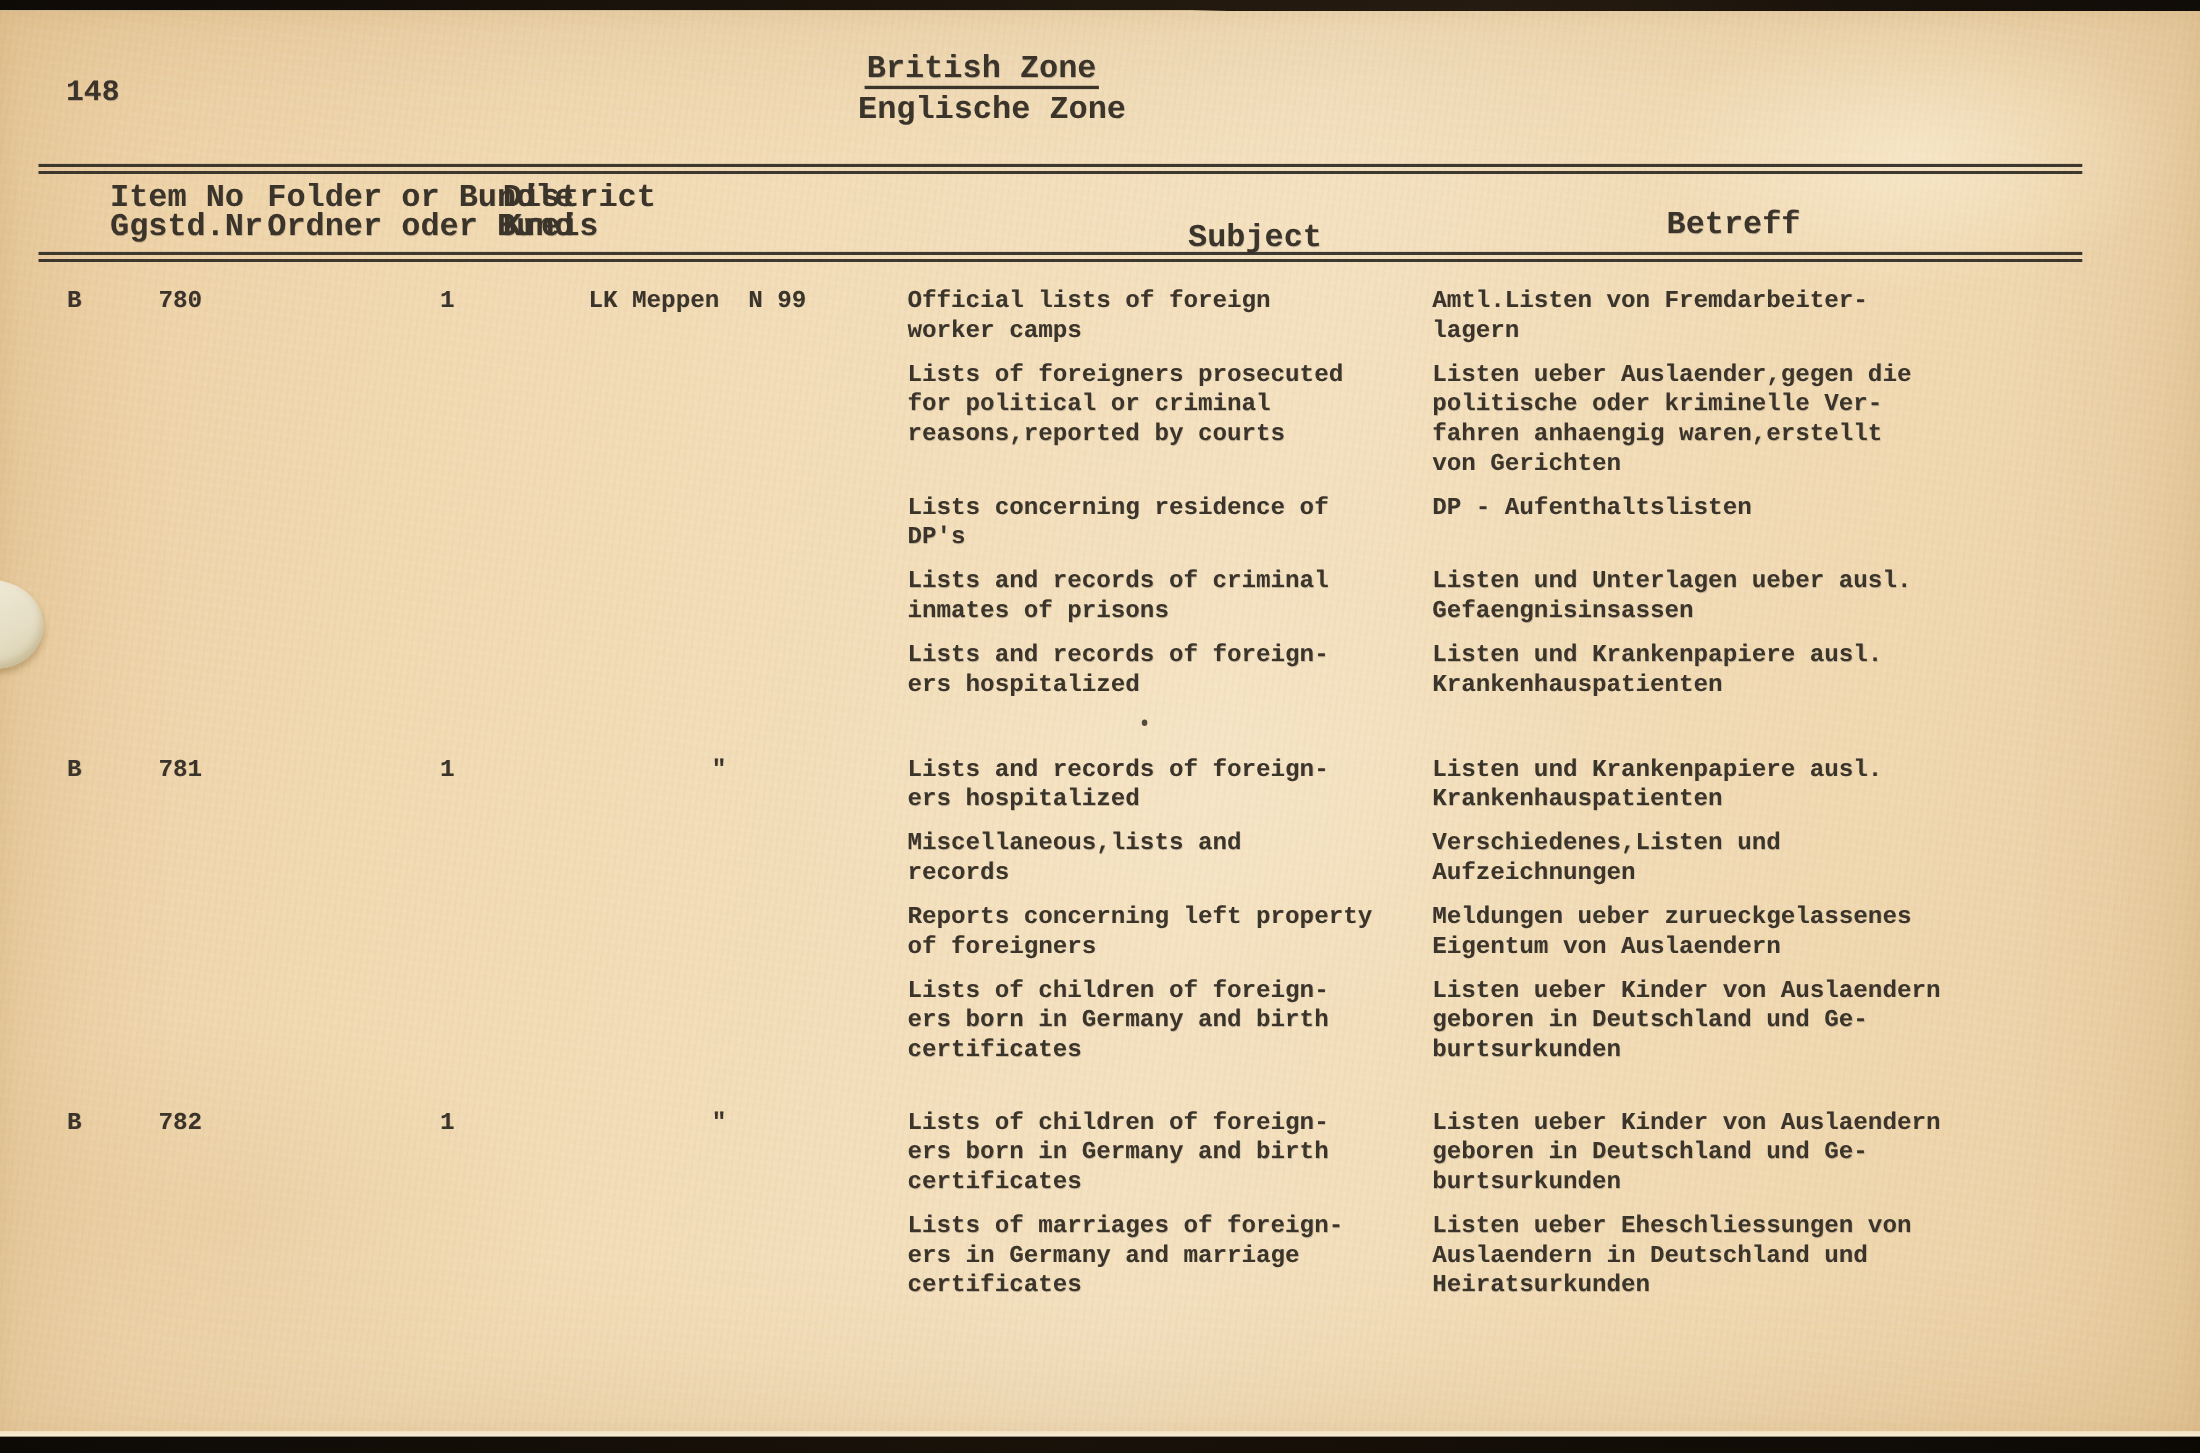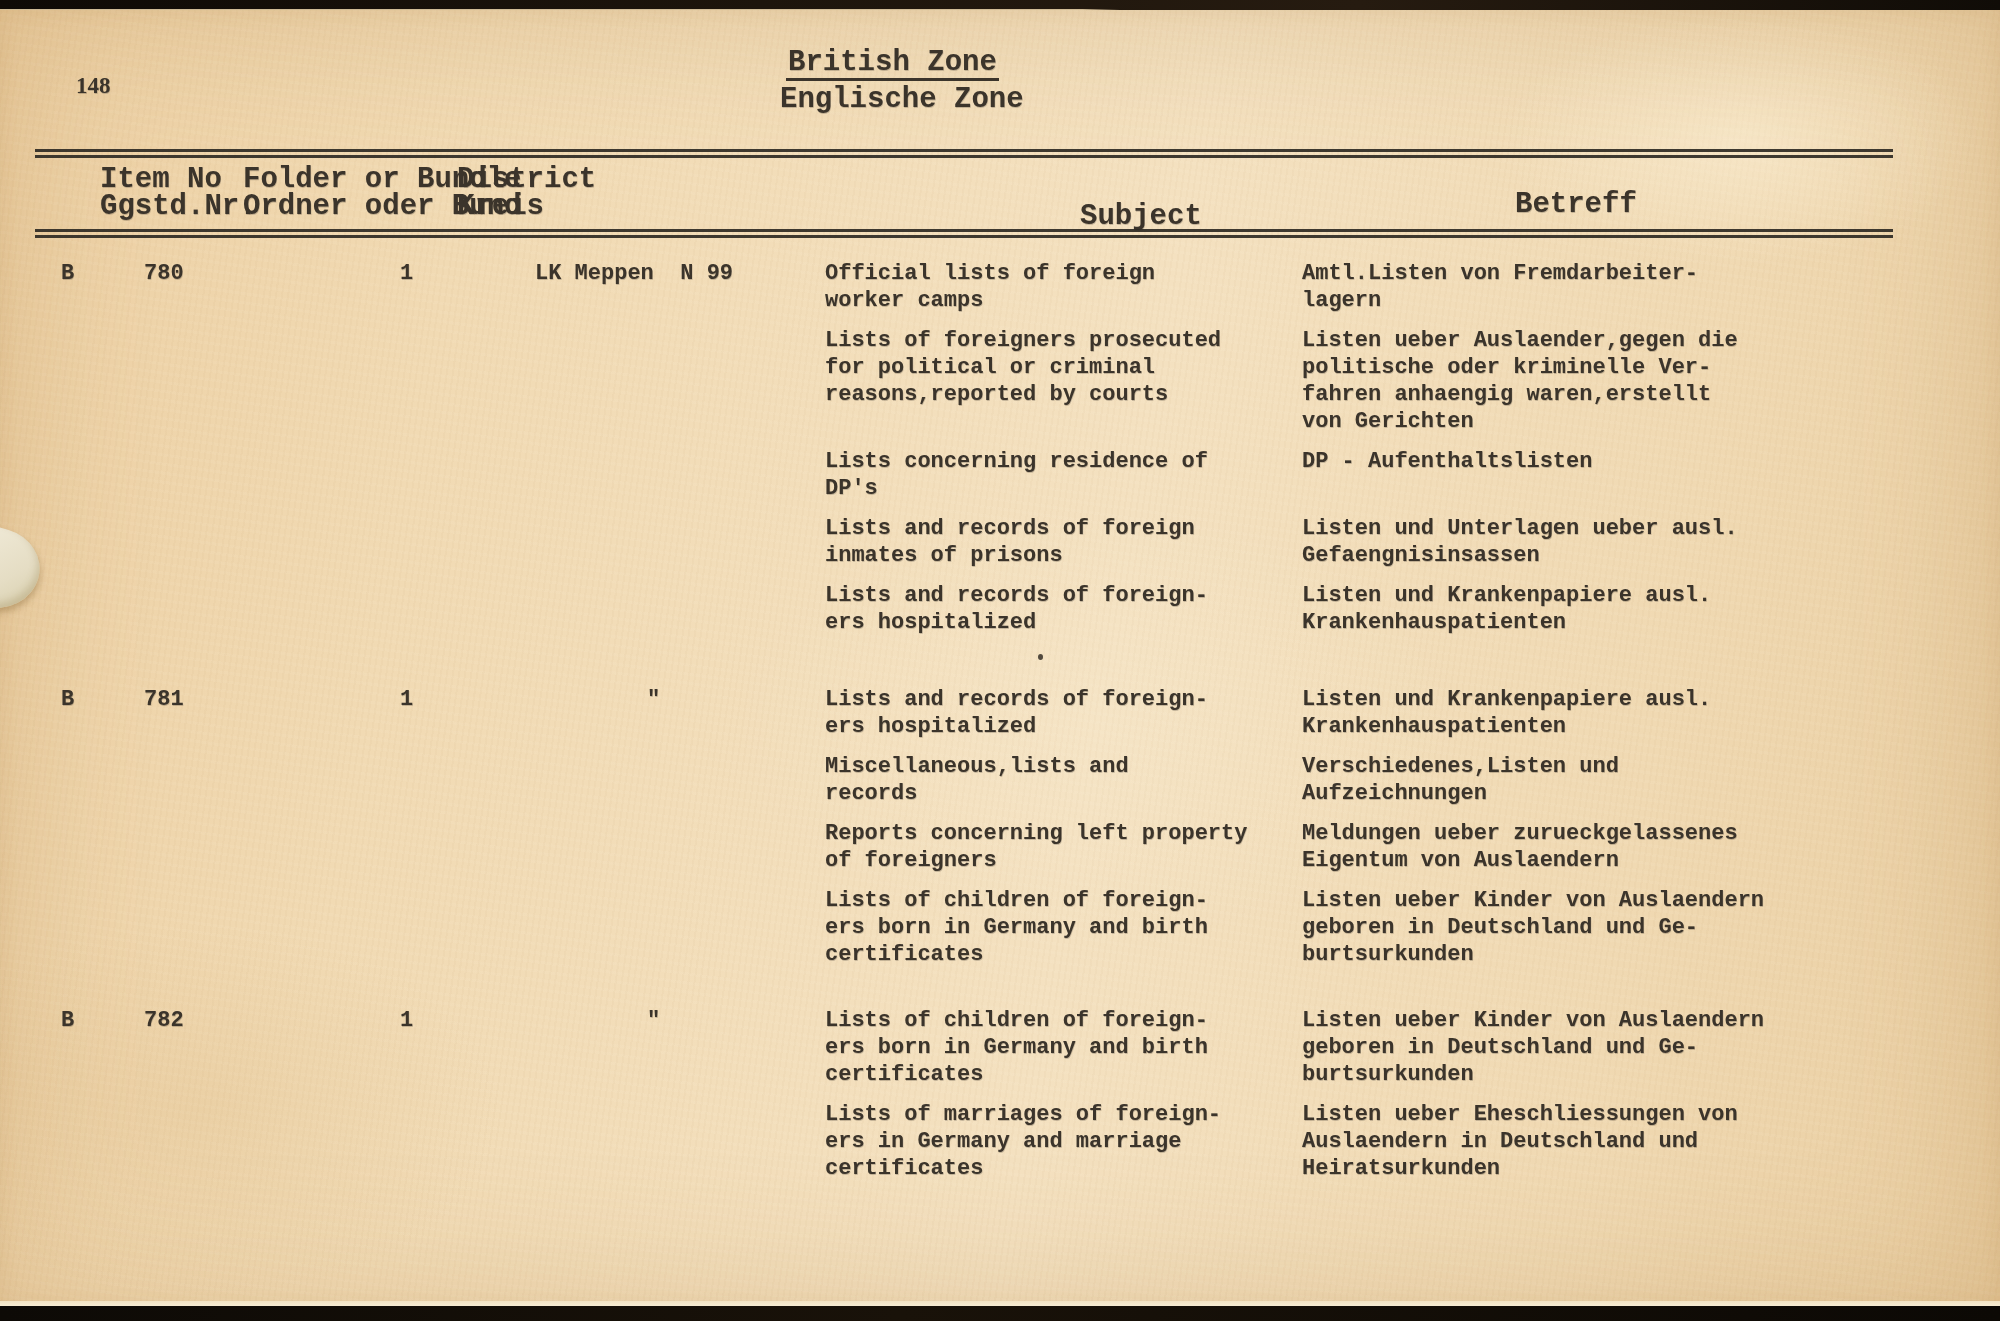--- a/index.html
+++ b/index.html
@@ -25,21 +25,21 @@
       linear-gradient(100deg,#eccfa2 0%,#f1dab3 22%,#f4e1c0 55%,#f0d9b2 80%,#e9cda0 100%);
     box-shadow:inset 0 0 150px rgba(165,115,50,.22), inset 0 0 20px rgba(165,115,50,.10);}
   
   .bottom-edge{position:absolute;top:1301px;left:0;width:100%;height:6px;
     background:linear-gradient(to bottom,#f2e3c4,#f8eed6);}
   .bottom-band{position:absolute;top:1306px;left:0;width:100%;height:15px;
     background:linear-gradient(to right,#0d0a06,#191209 45%,#0c0905);}
   
   .tw{position:absolute;color:#3b342b;font-weight:700;font-size:29px;line-height:27px;
       white-space:pre;letter-spacing:0;text-shadow:0.5px 0.5px 0 rgba(59,52,43,.25);}
-  .page-number{left:76px;top:62px;font-size:23px;font-family:Liberation Serif, serif;}
+  .page-number{left:60px;top:62px;font-size:27px;}
   .title{left:786px;top:39px;padding:0 2px 2px 2px;border-bottom:3px solid #3b342b;}
   .subtitle{left:780px;top:76px;text-align:center;}
   
   .rule{position:absolute;left:35px;width:1858px;height:10px;
     background:linear-gradient(to bottom,#2e2a23 0 3px,transparent 3px 6px,#2e2a23 6px 9px,transparent 9px);
     opacity:.92;}
   .rule1{top:139px;}
   .rule2{top:219px;}
   
   .hdr{top:156px;}
@@ -116,21 +116,21 @@
 politische oder kriminelle Ver-
 fahren anhaengig waren,erstellt
 von Gerichten</div>
         </div>
         <div class="pair">
           <div class="subj">Lists concerning residence of
 DP's</div>
           <div class="betr">DP - Aufenthaltslisten</div>
         </div>
         <div class="pair">
-          <div class="subj">Lists and records of foreign
+          <div class="subj">Lists and records of criminal
 inmates of prisons</div>
           <div class="betr">Listen und Unterlagen ueber ausl.
 Gefaengnisinsassen</div>
         </div>
         <div class="pair">
           <div class="subj">Lists and records of foreign-
 ers hospitalized</div>
           <div class="betr">Listen und Krankenpapiere ausl.
 Krankenhauspatienten</div>
         </div>

